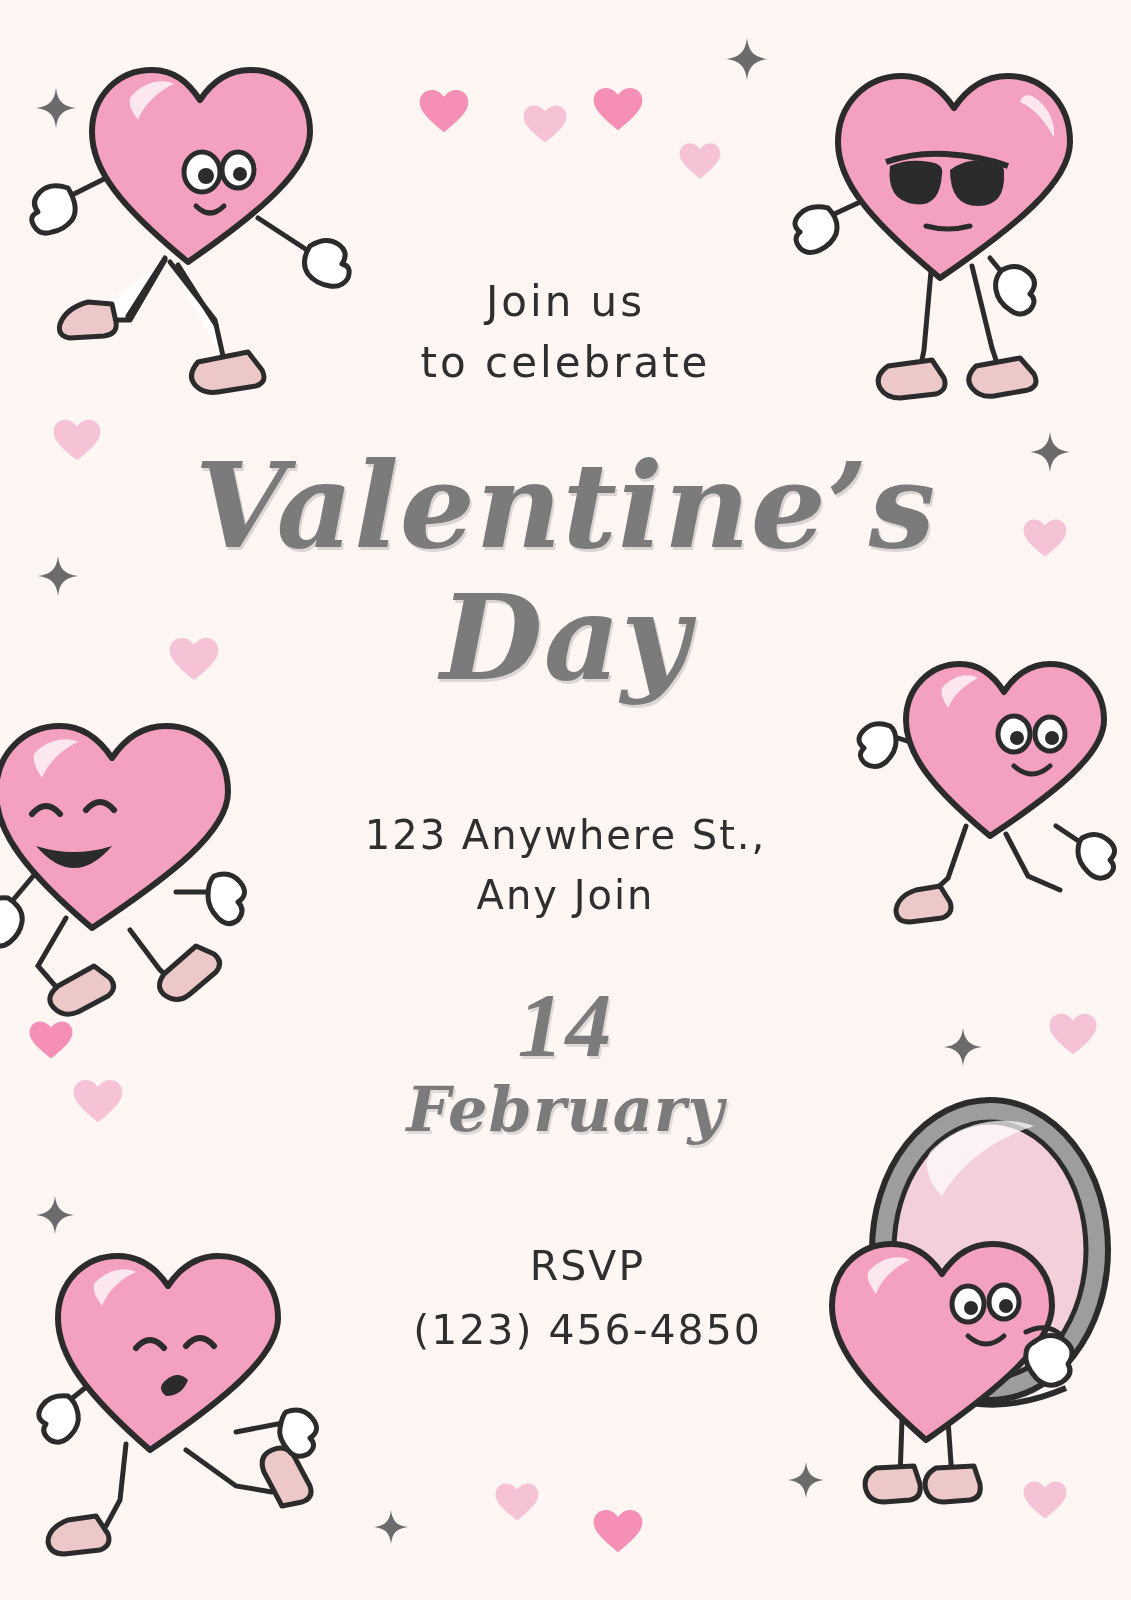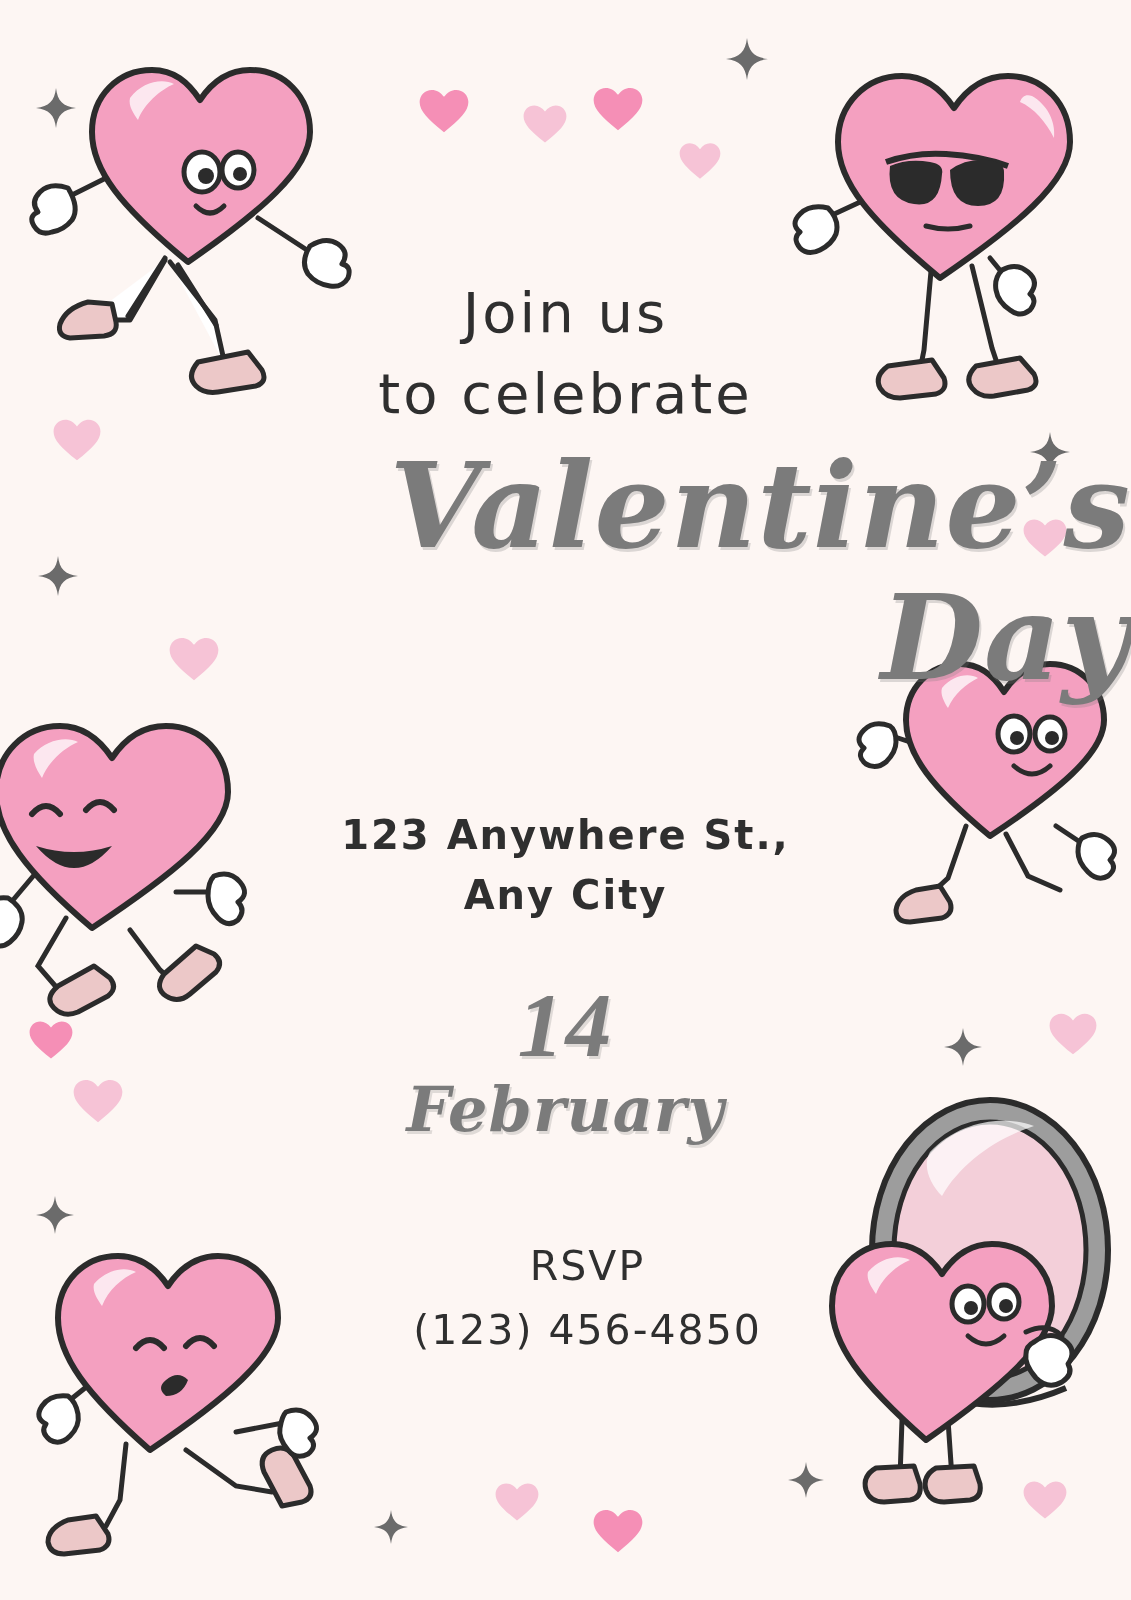--- a/index.html
+++ b/index.html
@@ -18,44 +18,42 @@
 
   
   .txt {
     position: absolute;
     width: 100%;
     text-align: center;
     color: #3b3b3b;
   }
   .join {
     top: 272px;
-    font-size: 56px;
+    font-size: 42px;
     letter-spacing: 3px;
     line-height: 1.45;
     color: #2f2f2f;
   }
   .title {
     top: 440px;
     font-family: "DejaVu Serif", serif;
     font-style: italic;
     font-weight: bold;
     color: #7b7b7b;
     font-size: 118px;
     line-height: 1.12;
     letter-spacing: 1px;
     text-shadow: 2px 3px 0 rgba(120,120,120,0.25);
-    text-align: right;
   }
   .address {
     top: 805px;
     font-size: 40px;
     letter-spacing: 2px;
     line-height: 1.5;
     color: #2f2f2f;
-    font-weight: bold;
   }
   .date {
     top: 975px;
     font-family: "DejaVu Serif", serif;
     font-style: italic;
     font-weight: bold;
     color: #7b7b7b;
     font-size: 86px;
     line-height: 1.1;
     text-shadow: 2px 3px 0 rgba(120,120,120,0.22);
@@ -379,21 +377,21 @@
     <div>to celebrate</div>
   </div>
 
   <div class="txt title">
     <div>Valentine’s</div>
     <div>Day</div>
   </div>
 
   <div class="txt address">
     <div>123 Anywhere St.,</div>
-    <div>Any City</div>
+    <div>Any Join</div>
   </div>
 
   <div class="txt date">
     <span class="day">14</span>
     <span class="month">February</span>
   </div>
 
   <div class="txt rsvp">
     <span>RSVP</span>
     <span>(123) 456-4850</span>

